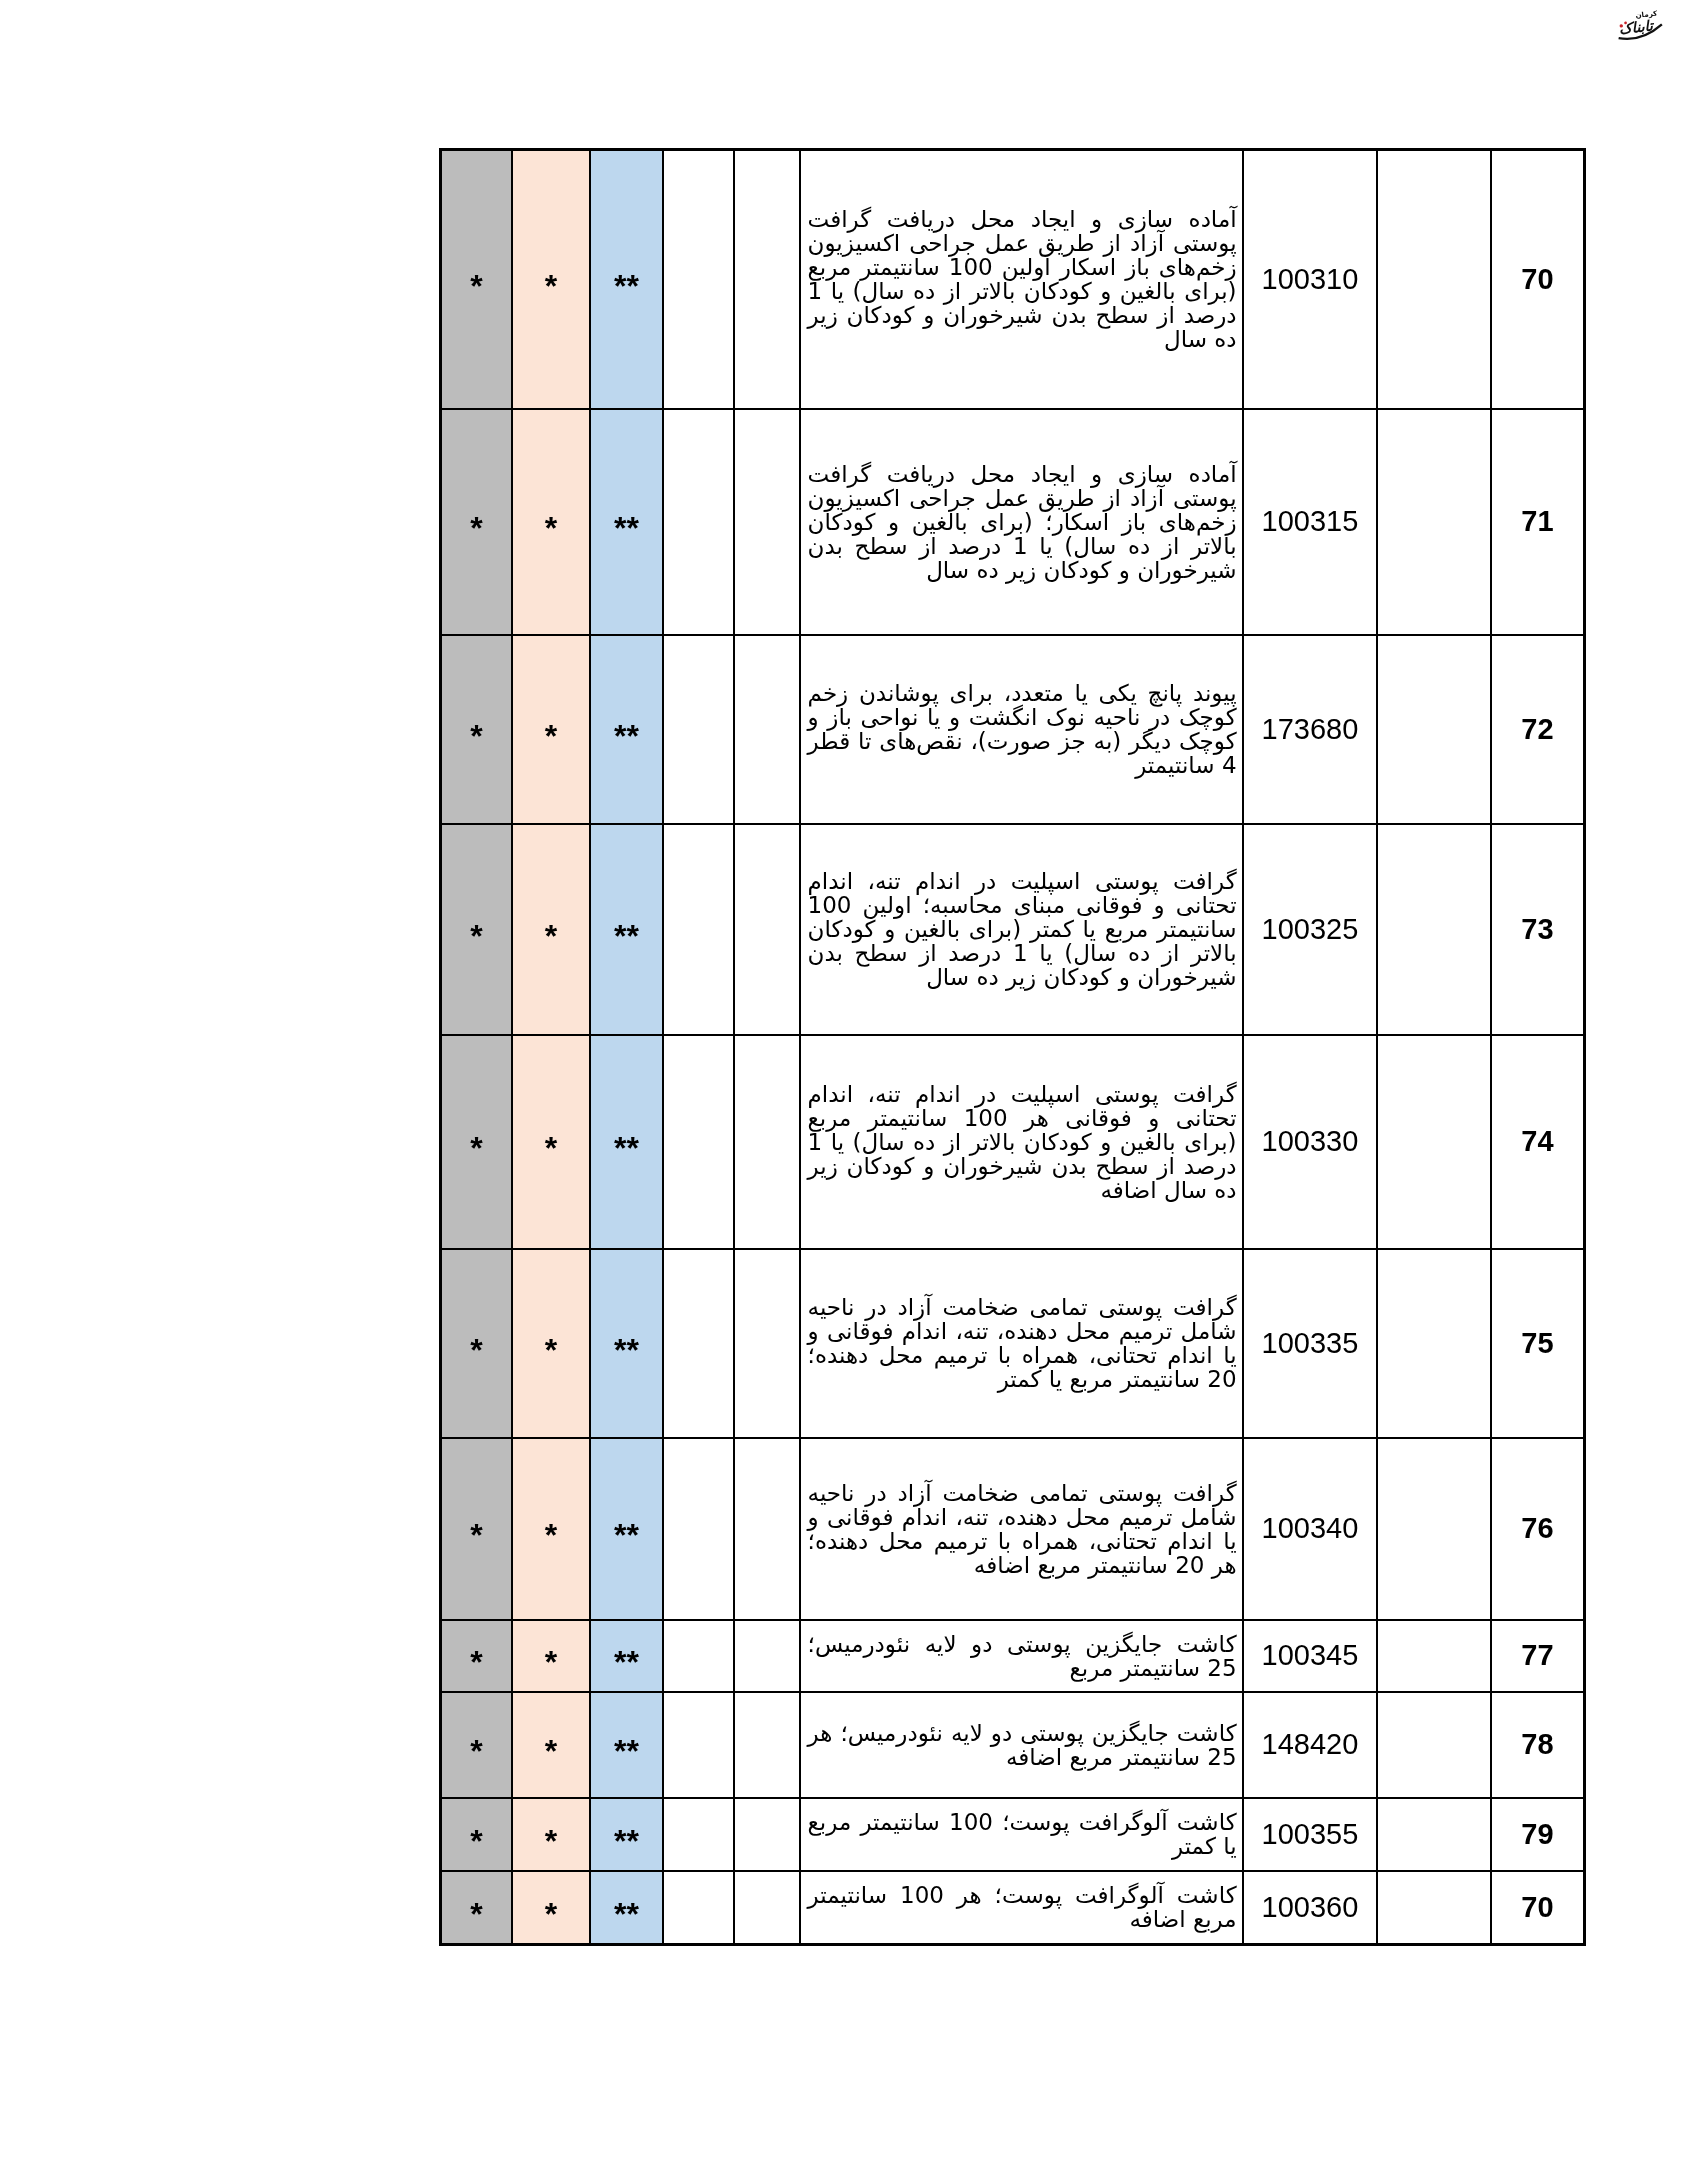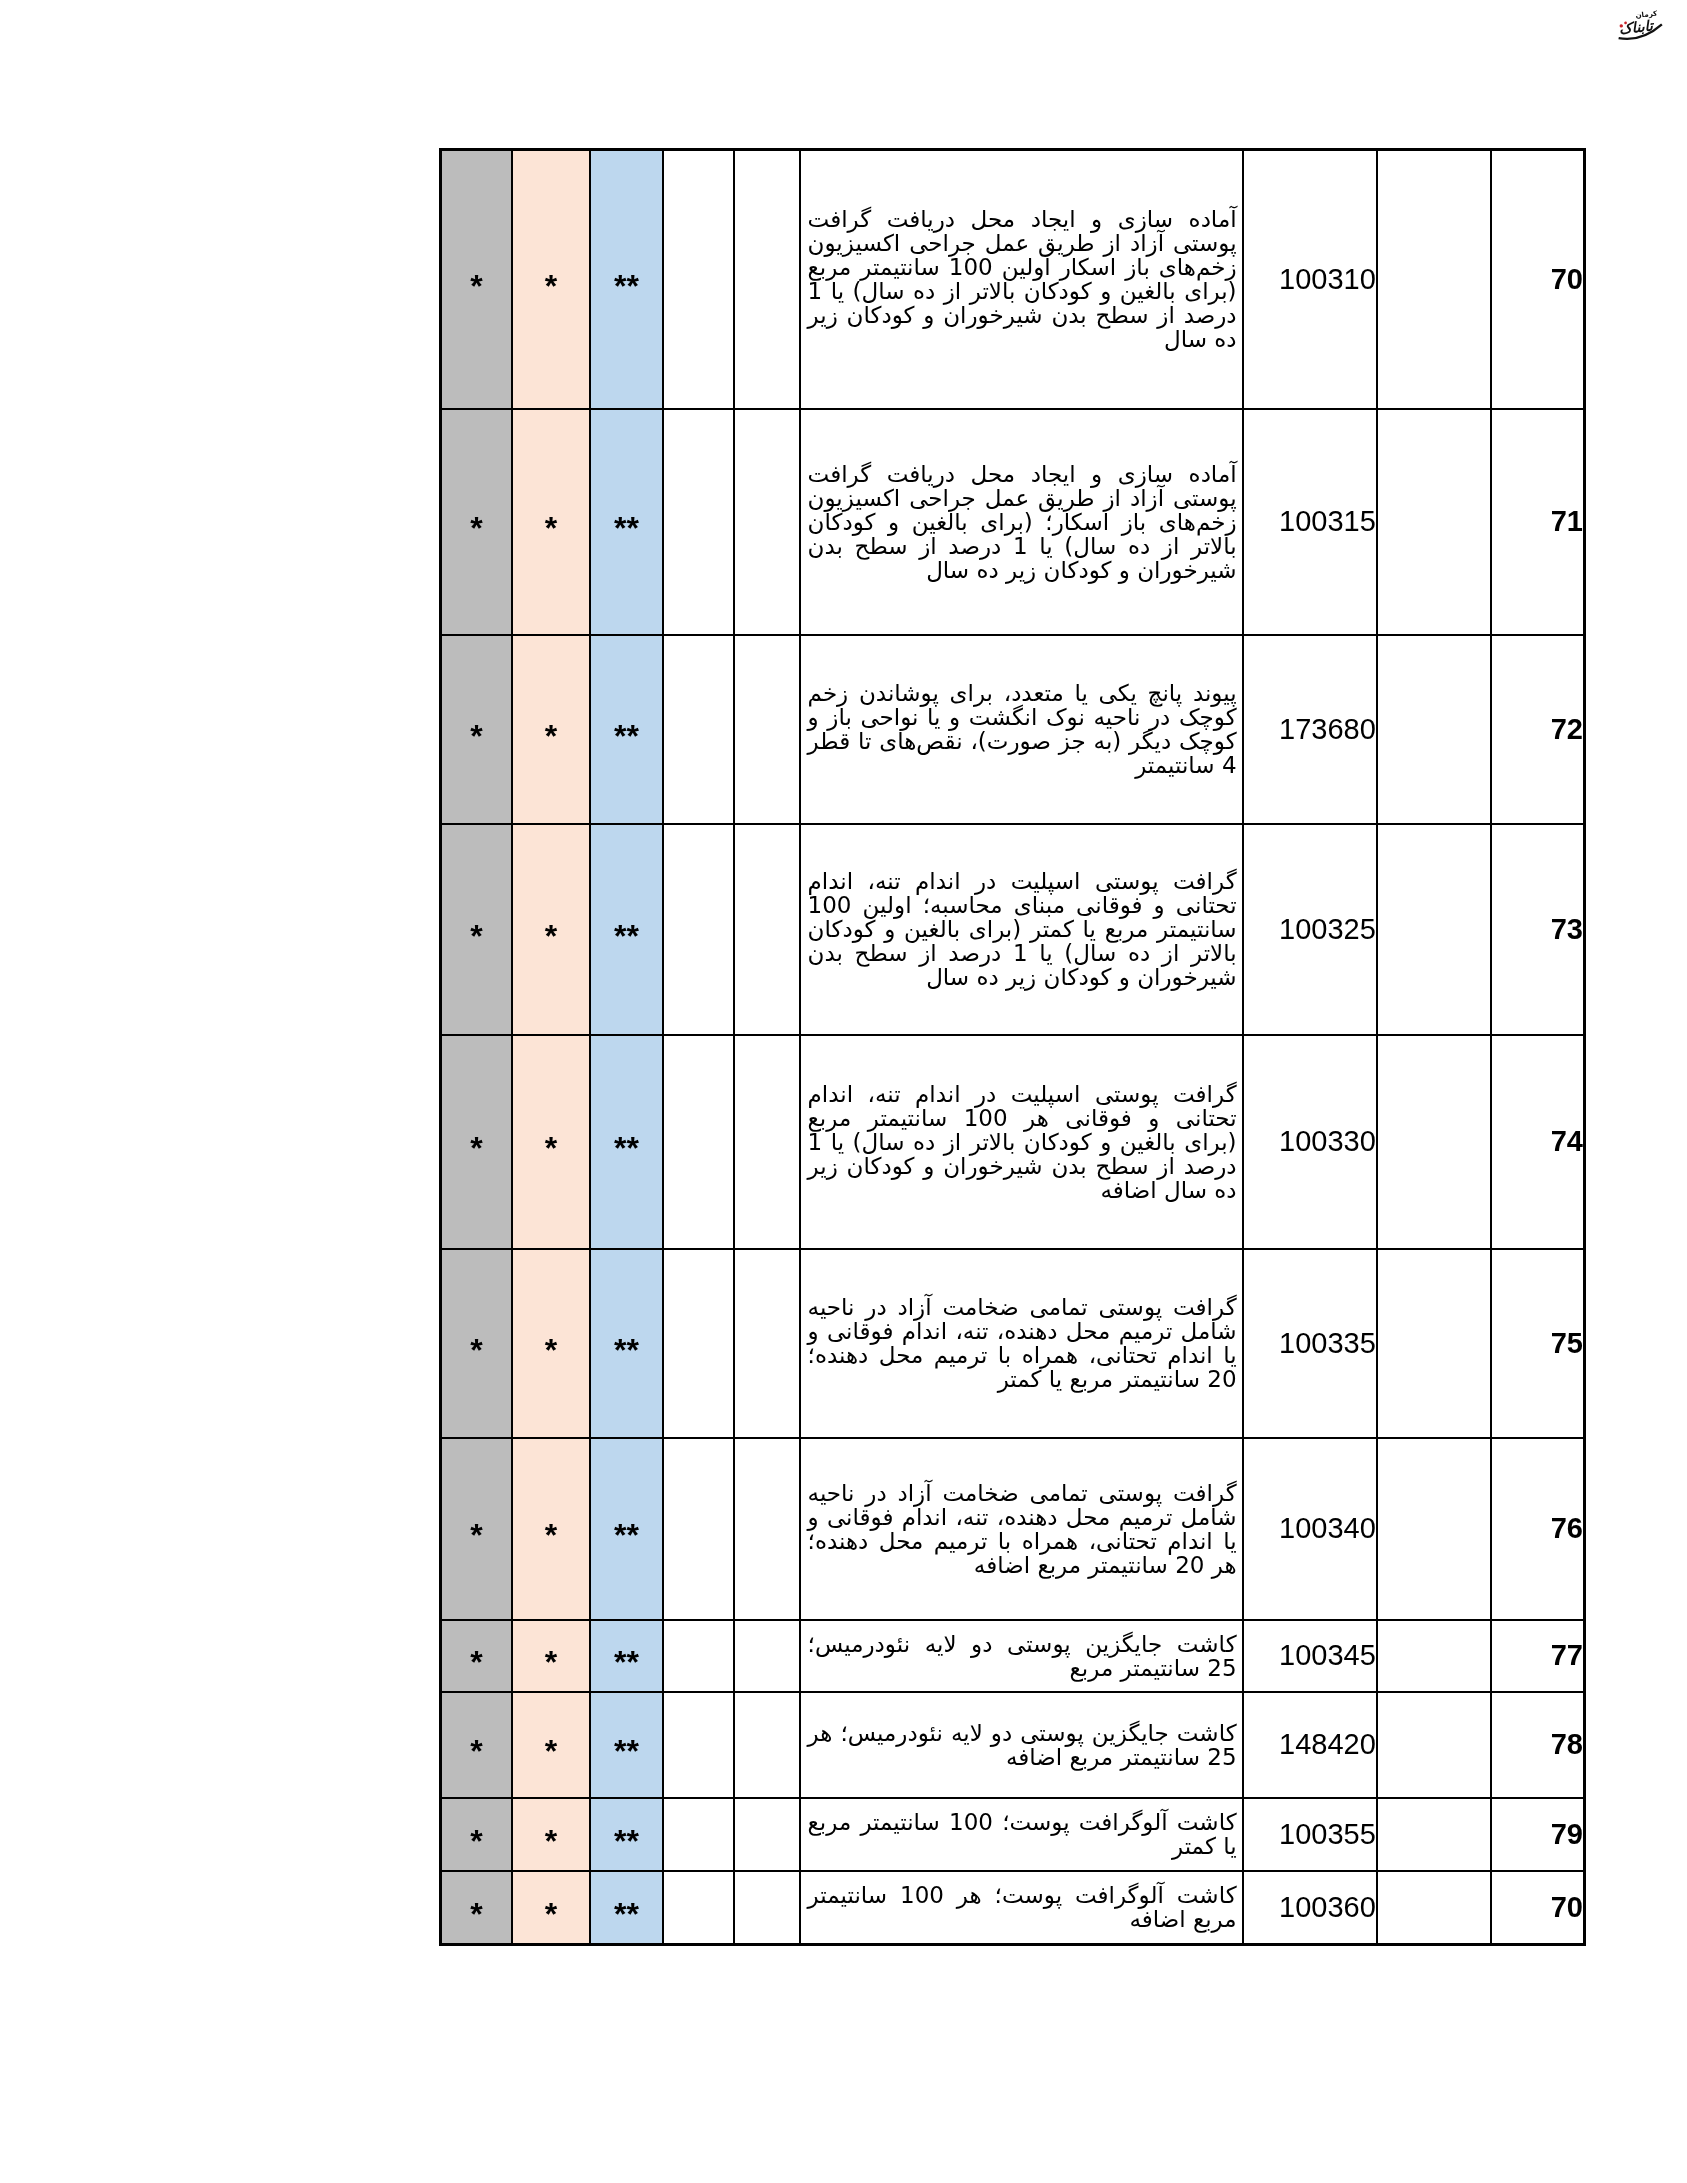--- a/index.html
+++ b/index.html
@@ -25,27 +25,27 @@
   td{
     border-left:2px solid #000;
     border-right:2px solid #000;
     border-top:2.6px solid #000;
     border-bottom:2.6px solid #000;
     vertical-align:middle;
     overflow:hidden;
     padding:0;
   }
   td.num{
-    width:91px;text-align:right;
+    width:91px;text-align:center;
     font-family:"Liberation Sans",sans-serif;
     font-size:29px;font-weight:bold;
   }
   td.empty1{width:112px;}
   td.code{
-    width:132px;
+    width:132px;text-align:center;
     font-family:"Liberation Sans",sans-serif;
     font-size:29px;
   }
   td.desc{
     width:429px;
     text-align:justify;text-justify:inter-word;
     font-size:23px;line-height:24px;
     padding:1.3px 5.3px 1.3px 6.6px;
     direction:rtl;
   }

